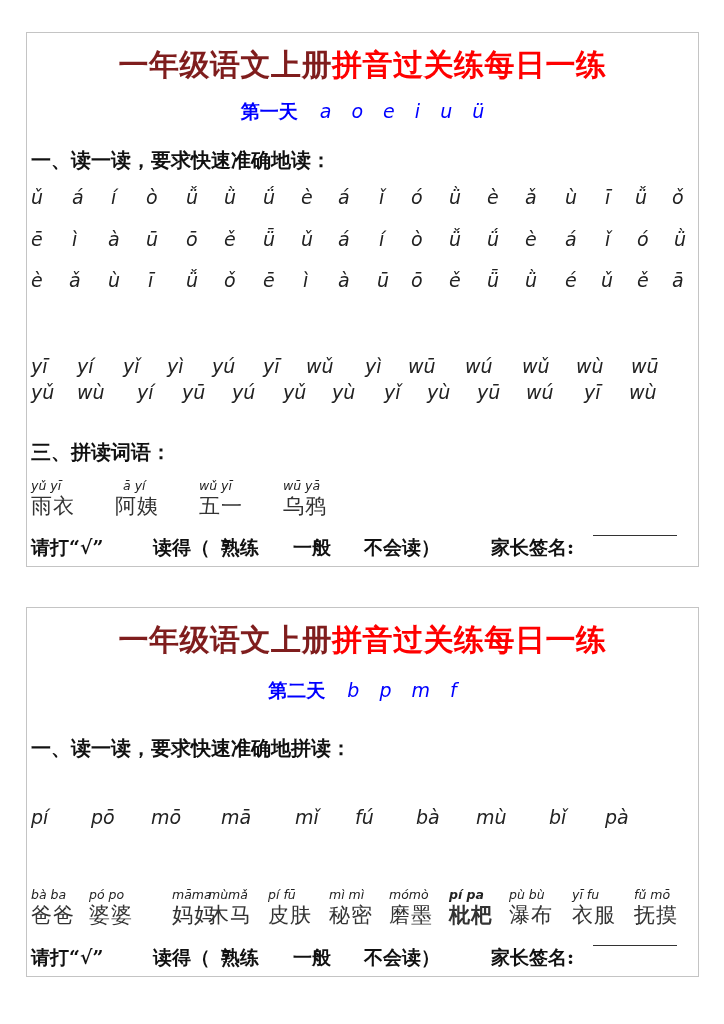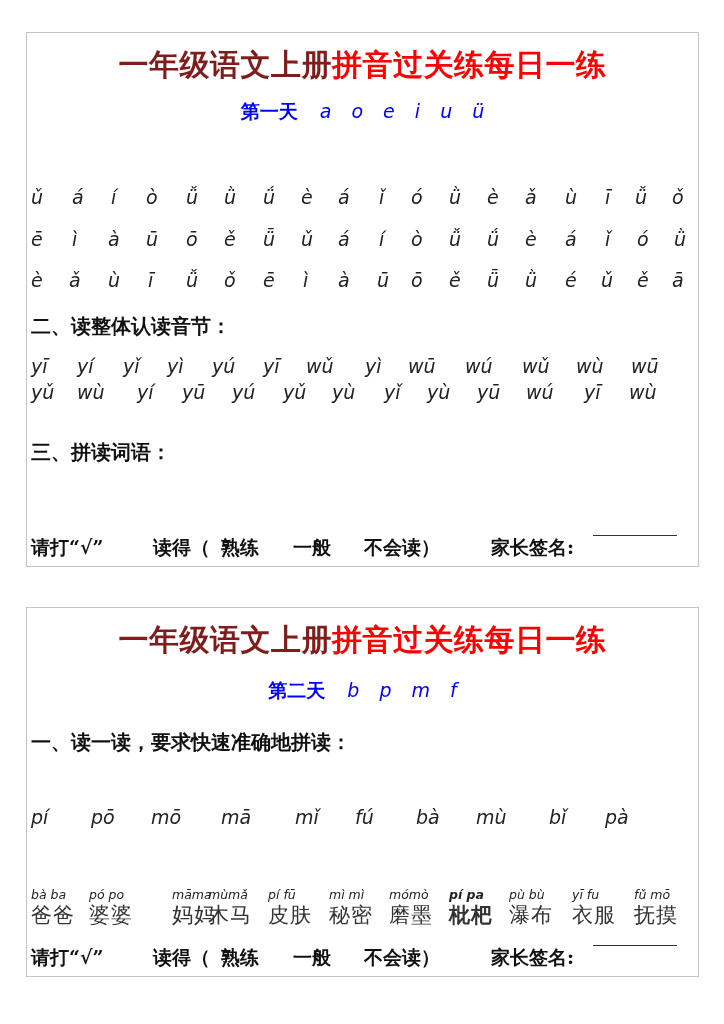--- a/index.html
+++ b/index.html
@@ -109,20 +109,21 @@
 <body>
 
 <div class="card" id="card-1">
   <div class="title" style="top:12px;">
     <span class="black">一年级语文上册</span><span class="red">拼音过关练每日一练</span>
   </div>
   <div class="subtitle" style="top:66px;">
     <span class="day">第一天</span><span class="letters">a o e i u ü</span>
   </div>
 
+  <div class="heading" style="top:114px;">一、读一读，要求快速准确地读：</div>
 
   <div class="row" style="top:153px;">
     <span style="left:0px">ǔ</span>
     <span style="left:41px">á</span>
     <span style="left:80px">í</span>
     <span style="left:115px">ò</span>
     <span style="left:155px">ǚ</span>
     <span style="left:193px">ǜ</span>
     <span style="left:232px">ǘ</span>
     <span style="left:270px">è</span>
@@ -173,21 +174,20 @@
     <span style="left:380px">ō</span>
     <span style="left:418px">ě</span>
     <span style="left:456px">ǖ</span>
     <span style="left:494px">ǜ</span>
     <span style="left:534px">é</span>
     <span style="left:570px">ǔ</span>
     <span style="left:606px">ě</span>
     <span style="left:641px">ā</span>
   </div>
 
-  <div class="heading" style="top:280px;">二、读整体认读音节：</div>
 
   <div class="row" style="top:322px;">
     <span style="left:0px">yī</span>
     <span style="left:46px">yí</span>
     <span style="left:92px">yǐ</span>
     <span style="left:136px">yì</span>
     <span style="left:181px">yú</span>
     <span style="left:232px">yī</span>
     <span style="left:275px">wǔ</span>
     <span style="left:334px">yì</span>
@@ -209,41 +209,59 @@
     <span style="left:353px">yǐ</span>
     <span style="left:396px">yù</span>
     <span style="left:446px">yū</span>
     <span style="left:495px">wú</span>
     <span style="left:553px">yī</span>
     <span style="left:598px">wù</span>
   </div>
 
   <div class="heading" style="top:406px;">三、拼读词语：</div>
 
+  <div class="words" style="top:445px;">
+    <div class="word" style="left:0px;">
+      <span class="py">yǔ yī</span>
+      <span class="hz">雨衣</span>
+    </div>
+    <div class="word" style="left:84px;">
+      <span class="py" style="padding-left:8px;">ā  yí</span>
+      <span class="hz">阿姨</span>
+    </div>
+    <div class="word" style="left:168px;">
+      <span class="py">wǔ yī</span>
+      <span class="hz">五一</span>
+    </div>
+    <div class="word" style="left:252px;">
+      <span class="py">wū yā</span>
+      <span class="hz">乌鸦</span>
+    </div>
+  </div>
 
   <div class="footer" style="top:502px;">
     <span style="left:0px;">请打“√”</span>
     <span style="left:122px;">读得（</span>
     <span style="left:190px;">熟练</span>
     <span style="left:262px;">一般</span>
     <span style="left:333px;">不会读）</span>
     <span style="left:460px;">家长签名:</span>
     <span class="sign-line" style="left:562px;"></span>
   </div>
 </div>
 
 <div class="card" id="card-2">
   <div class="title" style="top:12px;">
     <span class="black">一年级语文上册</span><span class="red">拼音过关练每日一练</span>
   </div>
   <div class="subtitle" style="top:70px;">
     <span class="day">第二天</span><span class="letters">b p m f</span>
   </div>
 
-  <div class="heading" style="top:121px;">一、读一读，要求快速准确地拼读：</div>
+  <div class="heading" style="top:127px;">一、读一读，要求快速准确地拼读：</div>
 
 
   <div class="row" style="top:198px;text-align:right;">
     <span style="left:0px">pí</span>
     <span style="left:60px">pō</span>
     <span style="left:120px">mō</span>
     <span style="left:190px">mā</span>
     <span style="left:264px">mǐ</span>
     <span style="left:324px">fú</span>
     <span style="left:385px">bà</span>

